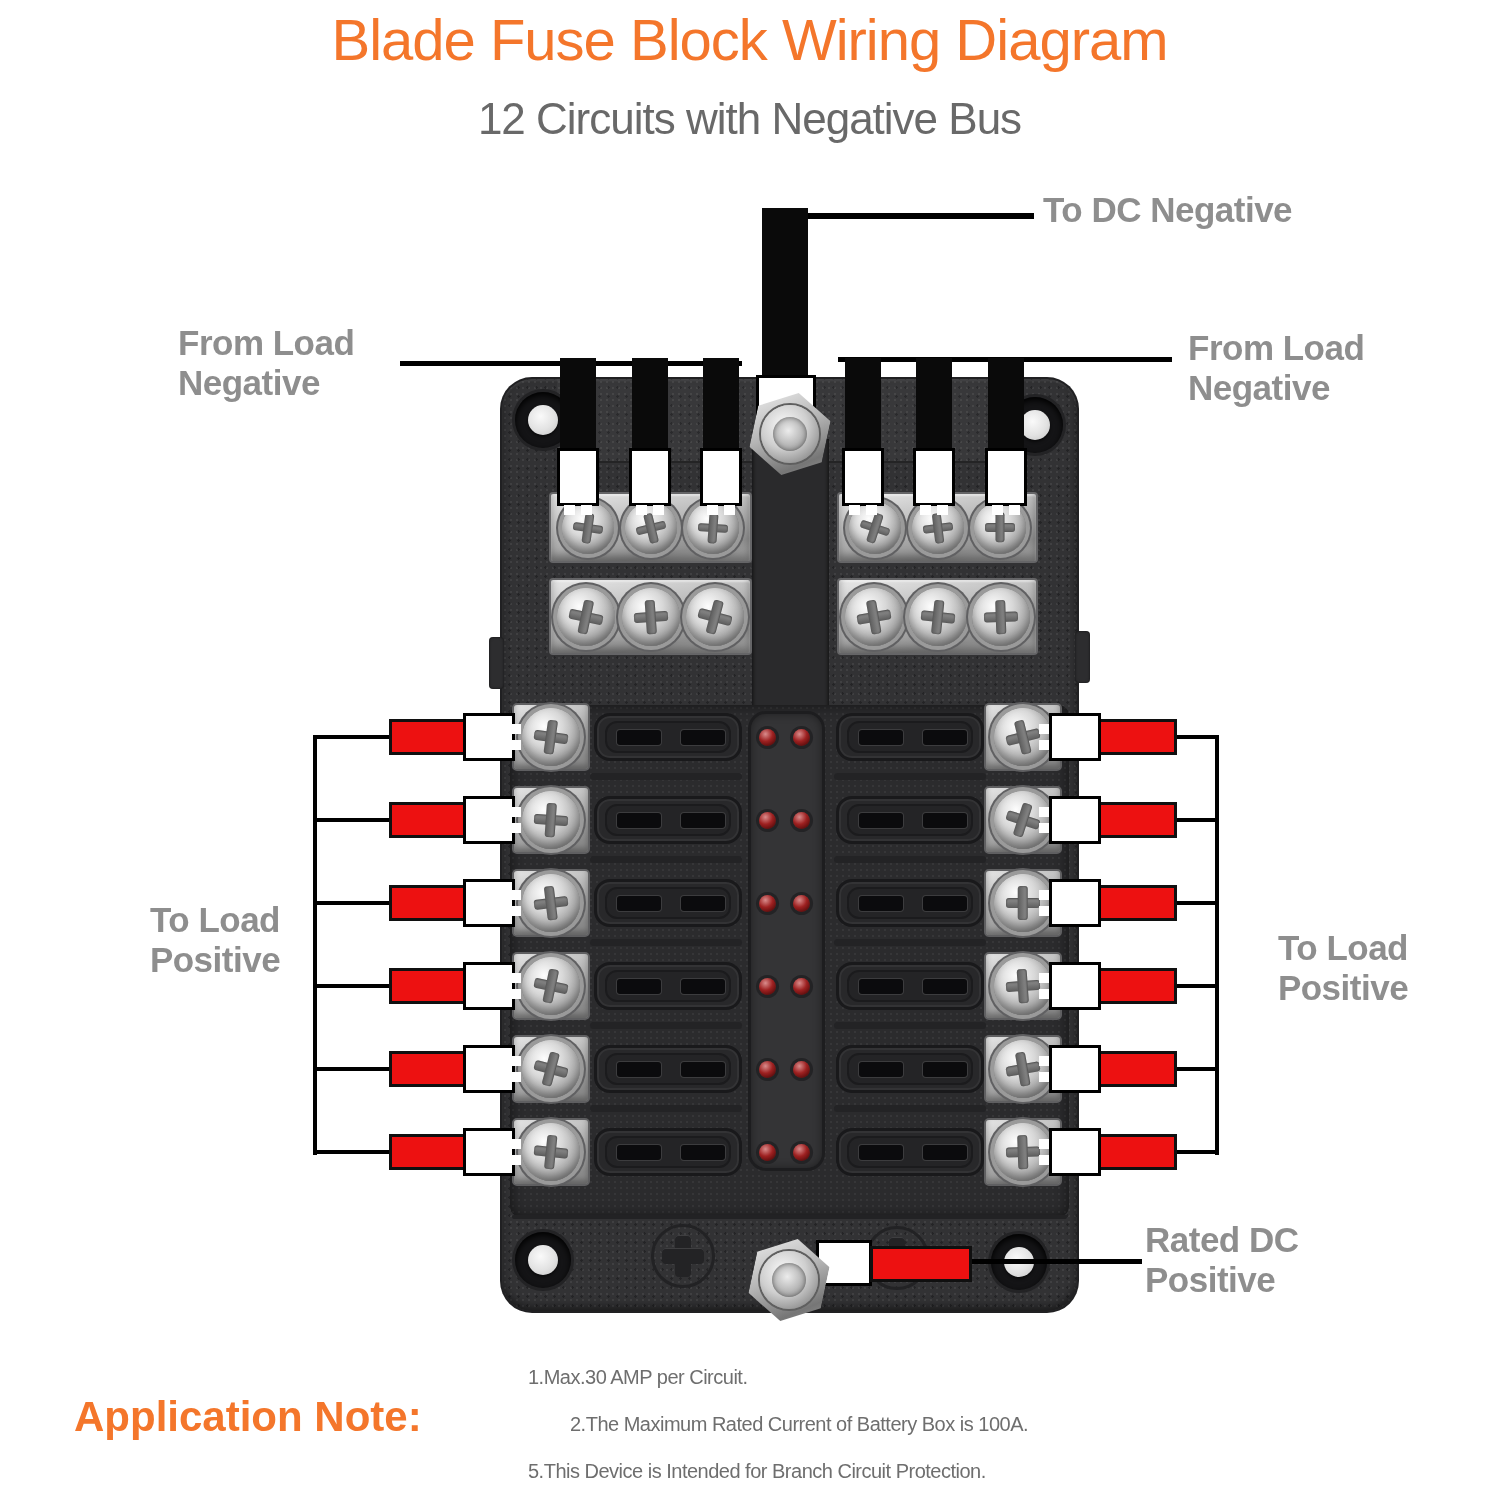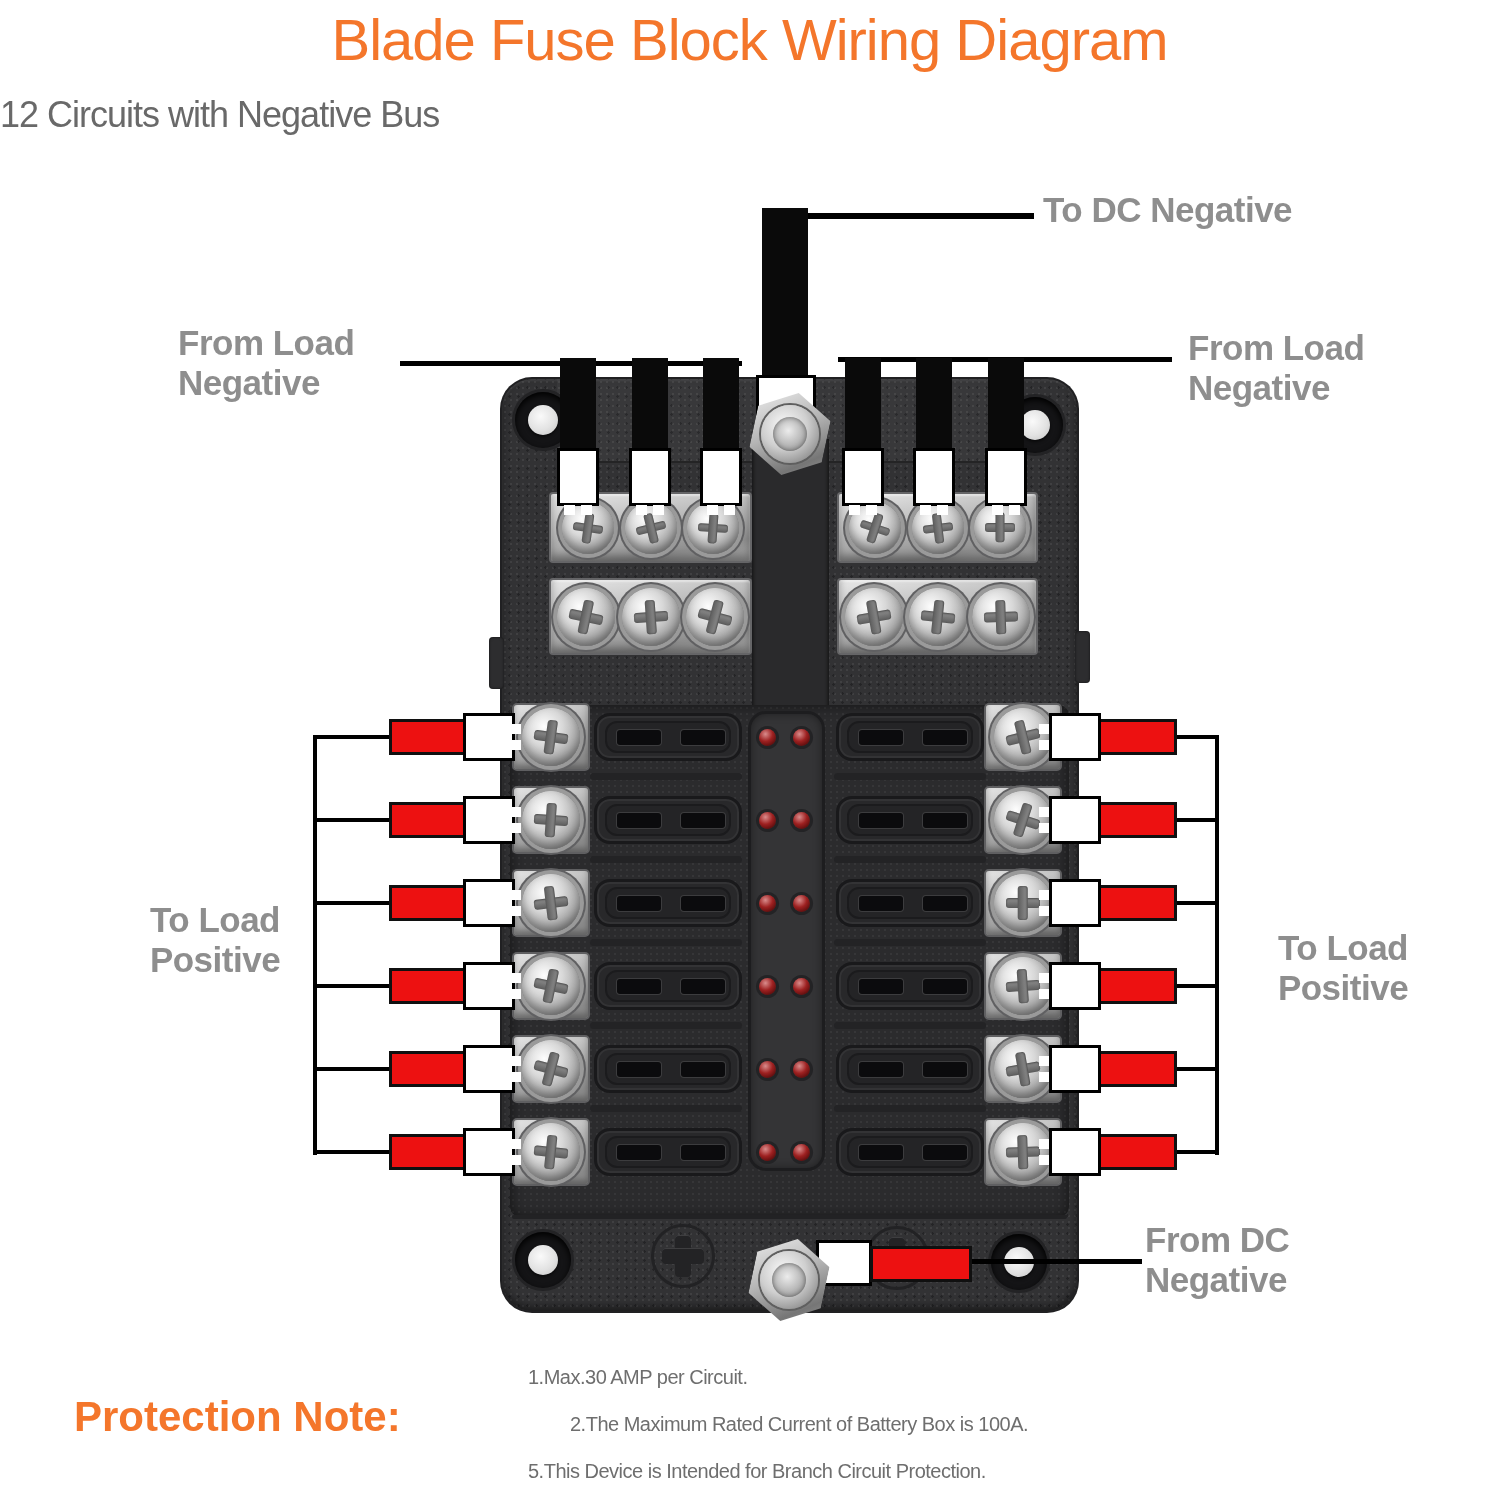--- a/index.html
+++ b/index.html
@@ -11,22 +11,22 @@
     --wire-black:#0A0A0A;
     --body-dark:#323234;
   }
   html,body{margin:0;padding:0;background:#fff;}
   body{font-family:"Liberation Sans","DejaVu Sans",sans-serif;}
   .stage{position:relative;width:1499px;height:1499px;background:#fff;overflow:hidden;}
 
   
   .title{position:absolute;left:0;top:6px;width:100%;margin:0;text-align:center;
     font-size:58px;font-weight:400;letter-spacing:-1px;color:var(--accent-orange);}
-  .subtitle{position:absolute;left:0;top:94px;width:100%;margin:0;
-    font-size:36px;font-weight:400;letter-spacing:-1px;color:var(--subtitle-gray);}
+  .subtitle{position:absolute;left:0;top:94px;width:100%;margin:0;text-align:center;
+    font-size:44px;font-weight:400;letter-spacing:-1px;color:var(--subtitle-gray);}
 
   
   .lbl{position:absolute;font-size:35px;font-weight:700;letter-spacing:-0.5px;
     color:var(--label-gray);line-height:1.14;z-index:7;}
   .lbl.center{text-align:center;}
   .lead{position:absolute;background:#000;z-index:5;}
 
   
   .fuse-block{position:absolute;left:502px;top:379px;width:575px;height:932px;
     border-radius:30px;z-index:1;
@@ -330,23 +330,23 @@
   <div class="lead" style="left:806px;top:213px;width:228px;height:6px"></div>
   <div class="lead" style="left:400px;top:361px;width:342px;height:5px"></div>
   <div class="lead" style="left:838px;top:357px;width:334px;height:5px"></div>
   <div class="lead" style="left:970px;top:1259px;width:172px;height:5px"></div>
 
   <div class="lbl" style="left:1043px;top:190px;white-space:nowrap">To DC Negative</div>
   <div class="lbl" style="left:178px;top:323px;width:230px">From Load Negative</div>
   <div class="lbl" style="left:1188px;top:328px;width:230px">From Load Negative</div>
   <div class="lbl center" style="left:120px;top:900px;width:190px">To Load Positive</div>
   <div class="lbl center" style="left:1248px;top:928px;width:190px">To Load Positive</div>
-  <div class="lbl" style="left:1145px;top:1220px;width:190px">From DC Negative</div>
-
-  <div class="note-heading" style="left:74px;top:1393px">Protection Note:</div>
+  <div class="lbl" style="left:1145px;top:1220px;width:190px">Rated DC Positive</div>
+
+  <div class="note-heading" style="left:74px;top:1393px">Application Note:</div>
   <div id="note-lines">
       <div class="note-line" style="top: 1357px;">1.Max.30 AMP per Circuit.</div>
       <div class="note-line" style="top: 1404px; margin-left: 42px;">2.The Maximum Rated Current of Battery Box is 100A.</div>
       <div class="note-line" style="top: 1451px;">5.This Device is Intended for Branch Circuit Protection.</div>
     </div>
 
 <div class="wireK z5" style="left: 560px; top: 358px; width: 36px; height: 94px;"></div>
     <div class="spade z5" style="left: 557px; top: 448px; width: 42px; height: 58px;"></div>
     <div class="notch z5" style="left: 564px; top: 505px; width: 11px; height: 10px;"></div>
     <div class="notch z5" style="left: 581px; top: 505px; width: 11px; height: 10px;"></div>

